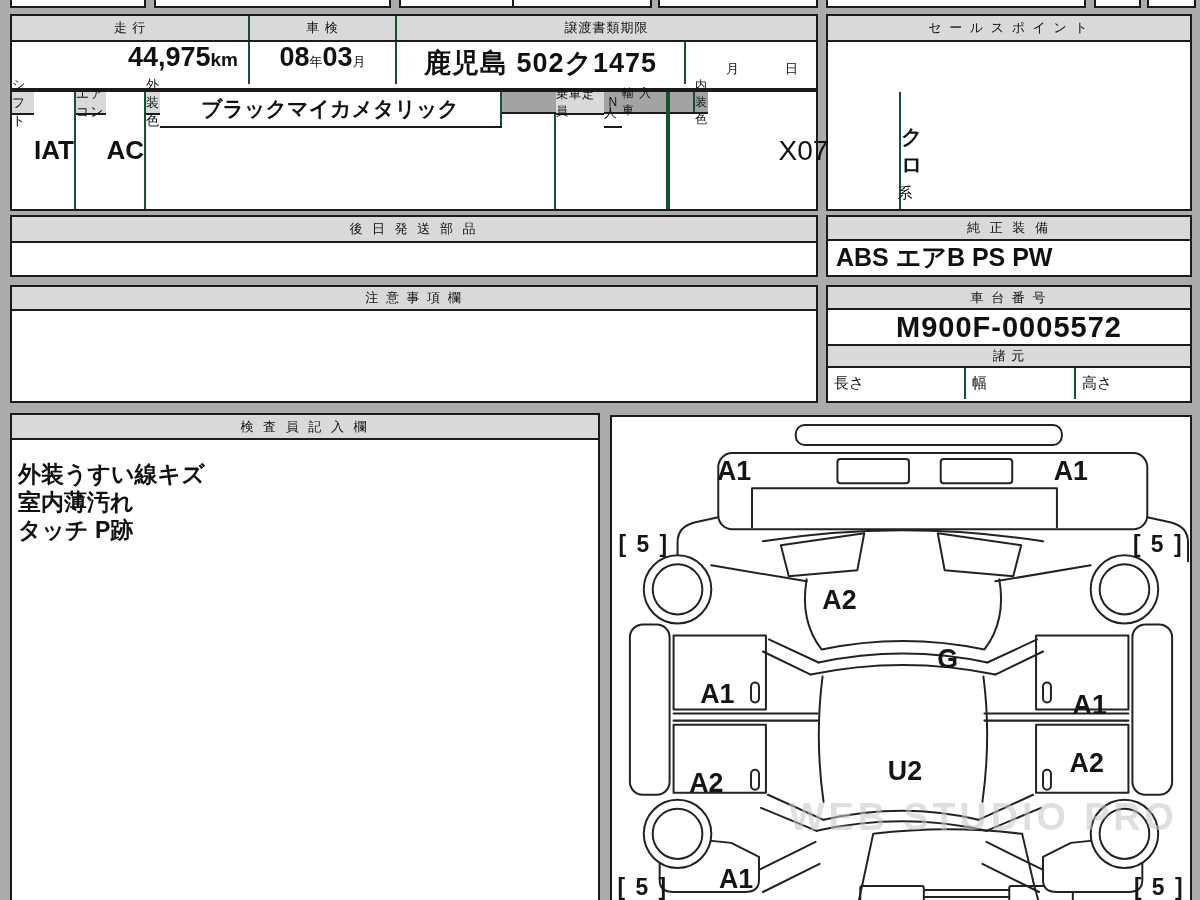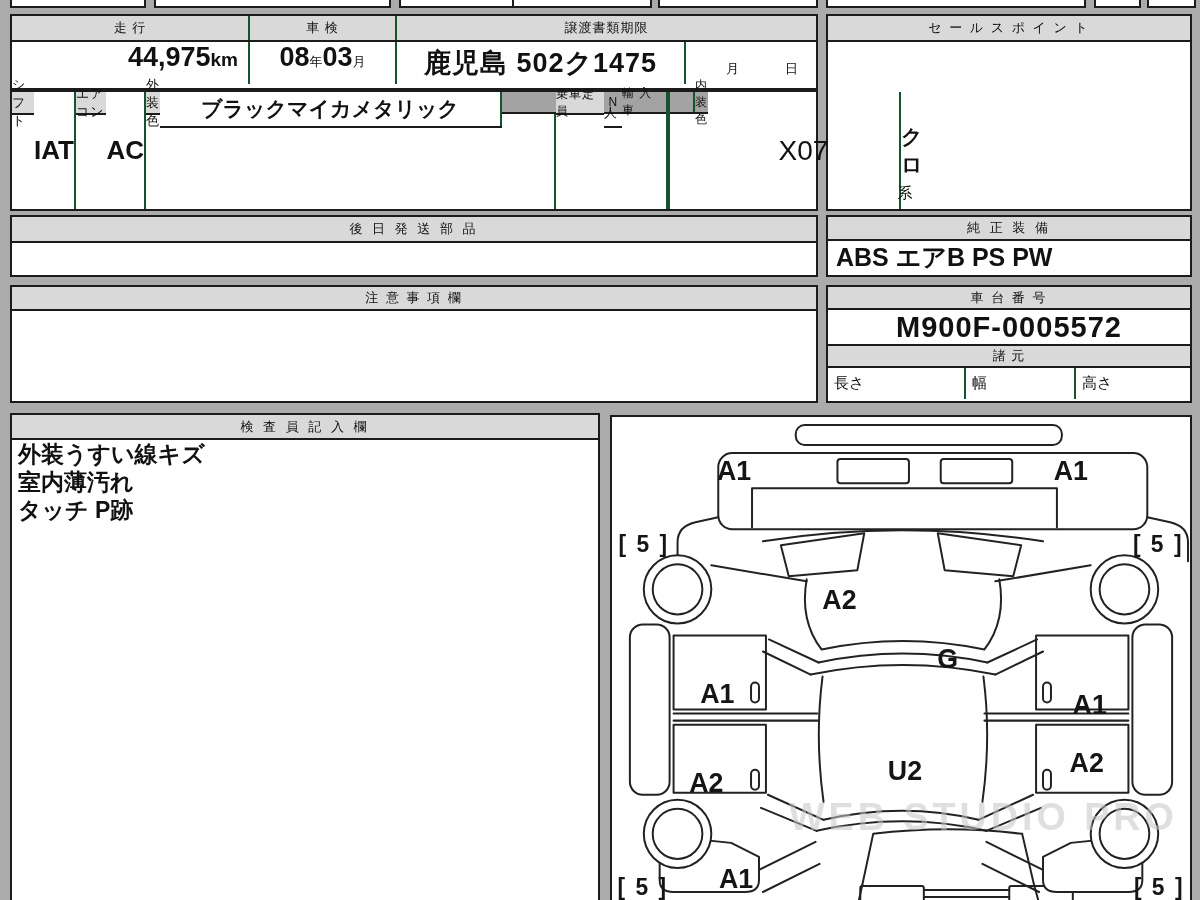--- a/index.html
+++ b/index.html
@@ -140,21 +140,21 @@
     </div>
     <div class="cell" style="flex:1;justify-content:flex-start;padding-left:6px;font-size:15px">
       <span>高さ</span>
       <span></span>
     </div>
   </div>
 </div>
 
 <div class="box" style="left:10px;top:413px;width:590px;height:492px">
   <div class="hd hdr-row" style="height:25px;letter-spacing:3px">検 査 員 記 入 欄</div>
-  <div style="padding:0 6px">
+  <div style="padding:20px 6px">
     <div class="notes-line">外装うすい線キズ</div>
     <div class="notes-line">室内薄汚れ</div>
     <div class="notes-line">タッチ P跡</div>
   </div>
 </div>
 
 <div class="box" style="left:610px;top:415px;width:582px;height:490px">
   <svg width="100%" height="100%" viewBox="0 0 582 485" preserveAspectRatio="none">
     <g stroke="#222" stroke-width="2" fill="none" stroke-linejoin="round" stroke-linecap="round">
       <rect x="185" y="8" width="268" height="20" rx="9"></rect>

